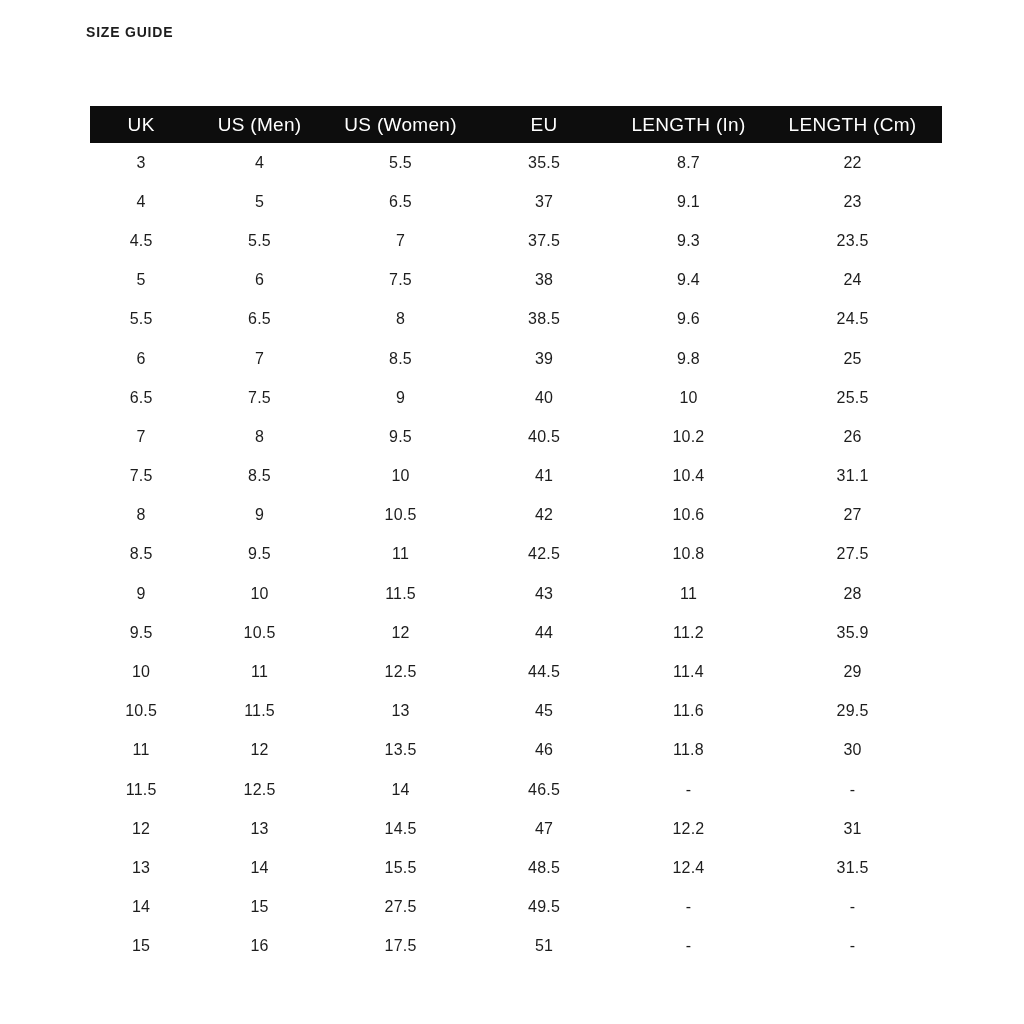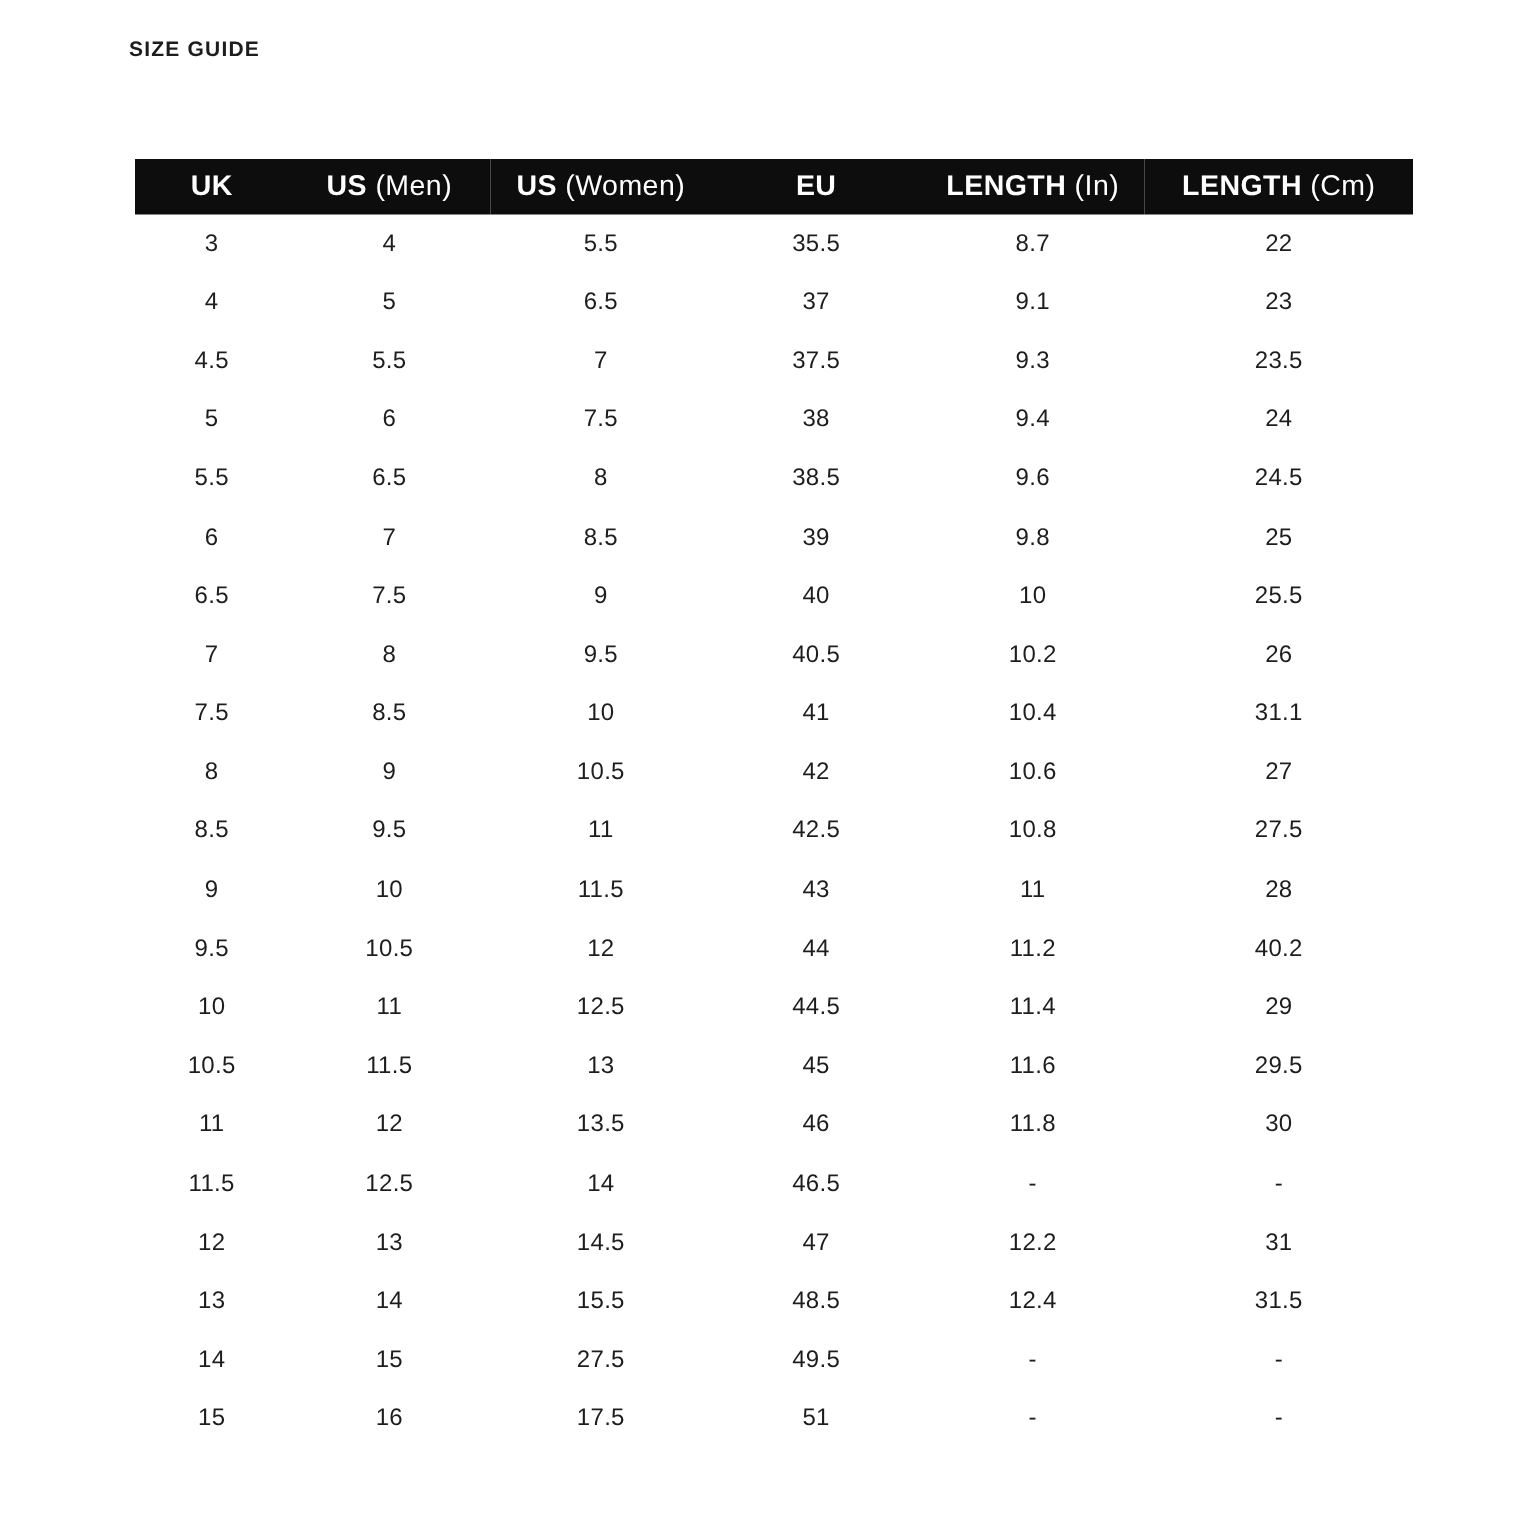--- a/index.html
+++ b/index.html
@@ -33,21 +33,21 @@
     background: var(--header-bg, #0d0d0d);
     height: 37px;
   }
   th {
     color: var(--header-text, #ffffff);
     font-size: 19px; font-weight: 400;
     text-align: center; vertical-align: middle;
     letter-spacing: 0.3px;
     white-space: nowrap;
   }
-  th .th-bold { font-weight: 700; }
+  th .th-bold { font-weight: 400; }
   th .th-normal { font-weight: 400; }
   tbody td {
     height: 39.2px;
     text-align: center; vertical-align: middle;
     font-size: 16px;
     color: var(--text, #1d1d1d);
     letter-spacing: 0.2px;
   }
 </style>
 </head>
@@ -172,21 +172,21 @@
             <td>43</td>
             <td>11</td>
             <td>28</td>
           </tr>
           <tr>
             <td>9.5</td>
             <td>10.5</td>
             <td>12</td>
             <td>44</td>
             <td>11.2</td>
-            <td>40.2</td>
+            <td>35.9</td>
           </tr>
           <tr>
             <td>10</td>
             <td>11</td>
             <td>12.5</td>
             <td>44.5</td>
             <td>11.4</td>
             <td>29</td>
           </tr>
           <tr>

